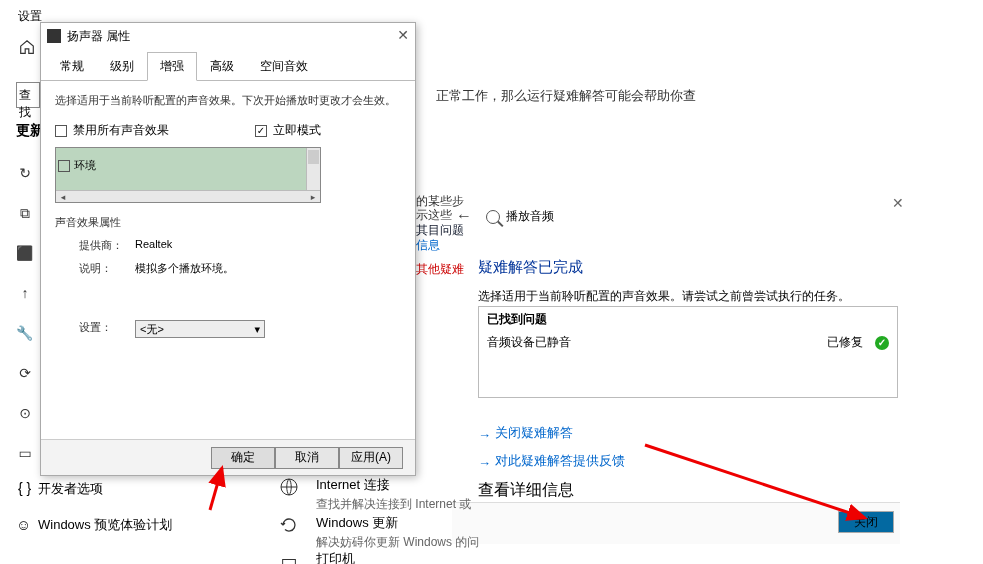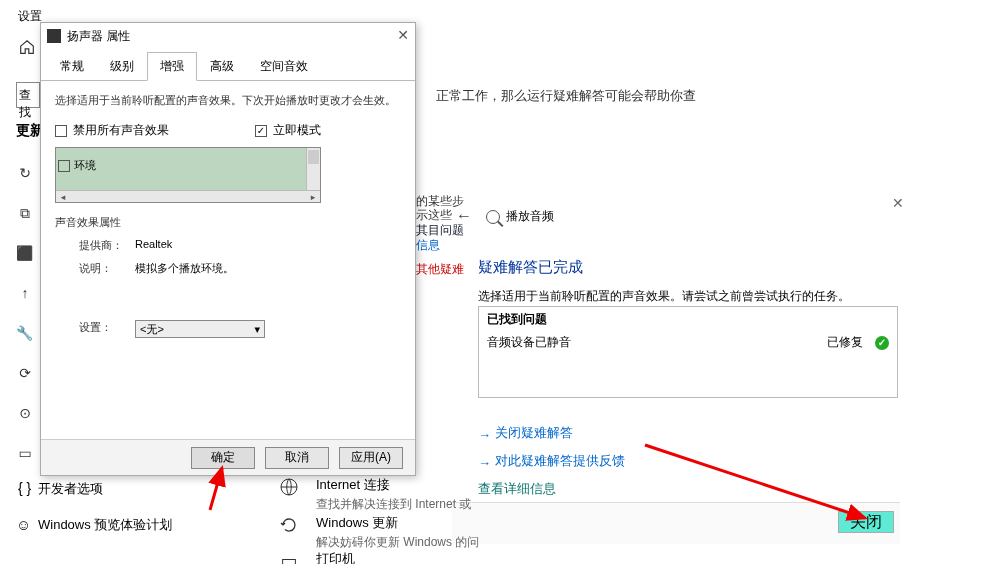--- a/index.html
+++ b/index.html
@@ -31,23 +31,23 @@
 .tp-title { position:absolute; left:478px; top:258px; color:#003399; font-size:15px;}
 .tp-msg { position:absolute; left:478px; top:288px; font-size:12px;}
 .tp-box { position:absolute; left:478px; top:306px; width:420px; height:92px; border:1px solid #bbb; padding:4px 8px;}
 .tp-box-head { font-weight:600; font-size:12px; margin-bottom:6px;}
 .tp-row { display:flex; justify-content:space-between; font-size:12px;}
 .tp-status { display:flex; align-items:center; gap:12px;}
 .tp-check { width:14px; height:14px; border-radius:50%; background:#2a2; display:inline-flex; align-items:center; justify-content:center; color:#fff; font-size:10px; font-weight:bold;}
 .tp-link { color:#0066cc; font-size:13px; display:flex; align-items:center; gap:4px;}
 .tp-link-1 { position:absolute; left:478px; top:424px;}
 .tp-link-2 { position:absolute; left:478px; top:452px;}
-.tp-details { position:absolute; left:478px; top:480px; color:#0f766e; font-size:13px;}
+.tp-details { position:absolute; left:478px; top:480px; color:#000000; font-size:16px;}
 .tp-footer { position:absolute; left:452px; top:502px; width:448px; height:42px; border-top:1px solid #ddd; background:#fafafa;}
-.tp-close-btn { position:absolute; right:6px; top:8px; width:56px; height:22px; border:1px solid #aaa; background:#5eead4; font-size:16px;}
+.tp-close-btn { position:absolute; right:6px; top:8px; width:56px; height:22px; border:1px solid #aaa; background:#0369a1; font-size:12px;}
 .glass-icon { width:14px; height:14px; border:1.5px solid #555; border-radius:50%; position:relative; display:inline-block;}
 .glass-icon::after{ content:""; position:absolute; width:7px; height:1.5px; background:#555; bottom:-2px; right:-5px; transform:rotate(45deg);}
 
 
 .set-item { position:absolute; left:278px; display:flex; gap:16px; align-items:flex-start;}
 .set-item .icon { width:22px; height:22px; display:flex; align-items:center; justify-content:center; font-size:18px; color:#333;}
 .set-item .tt { font-size:13px;}
 .set-item .sub { font-size:12px; color:#666; margin-top:2px;}
 #set-item-1 { top:476px;}
 #set-item-2 { top:514px;}
@@ -73,21 +73,21 @@
 .effects-list .hscroll { position:absolute; left:0; right:0; bottom:0; height:12px; background:#e8e8e8; border-top:1px solid #bbb;}
 .effects-list .hscroll .harrow { position:absolute; top:0; width:14px; height:12px; display:flex; align-items:center; justify-content:center; font-size:9px; color:#555;}
 .effects-list .hscroll .harrow.left{ left:0;}
 .effects-list .hscroll .harrow.right{ right:0;}
 
 .group-label { font-size:11px; color:#333; margin:12px 0 8px;}
 .kv { display:flex; font-size:11px; margin-bottom:8px; margin-left:24px;}
 .kv .k { width:56px; color:#333;}
 .select { width:130px; height:18px; border:1px solid #888; background:#eee; font-size:11px; padding:0 4px; display:inline-flex; align-items:center; justify-content:space-between;}
 
-.dlg-buttons { position:absolute; left:0; right:0; bottom:0; height:36px; border-top:1px solid #ccc; background:#f3f3f3; display:flex; justify-content:flex-end; align-items:center; gap:10px; padding-right:12px;}
+.dlg-buttons { position:absolute; left:0; right:0; bottom:0; height:36px; border-top:1px solid #ccc; background:#f3f3f3; display:flex; justify-content:flex-end; align-items:center; padding-right:12px;}
 .btn { width:64px; height:22px; border:1px solid #888; background:#e6e6e6; font-size:12px;}
 .btn.primary { background:#ddd; }
 
 
 .arrow-svg { position:absolute; pointer-events:none; }
 </style>
 </head>
 <body>
 
 <div class="settings-title">设置</div>

